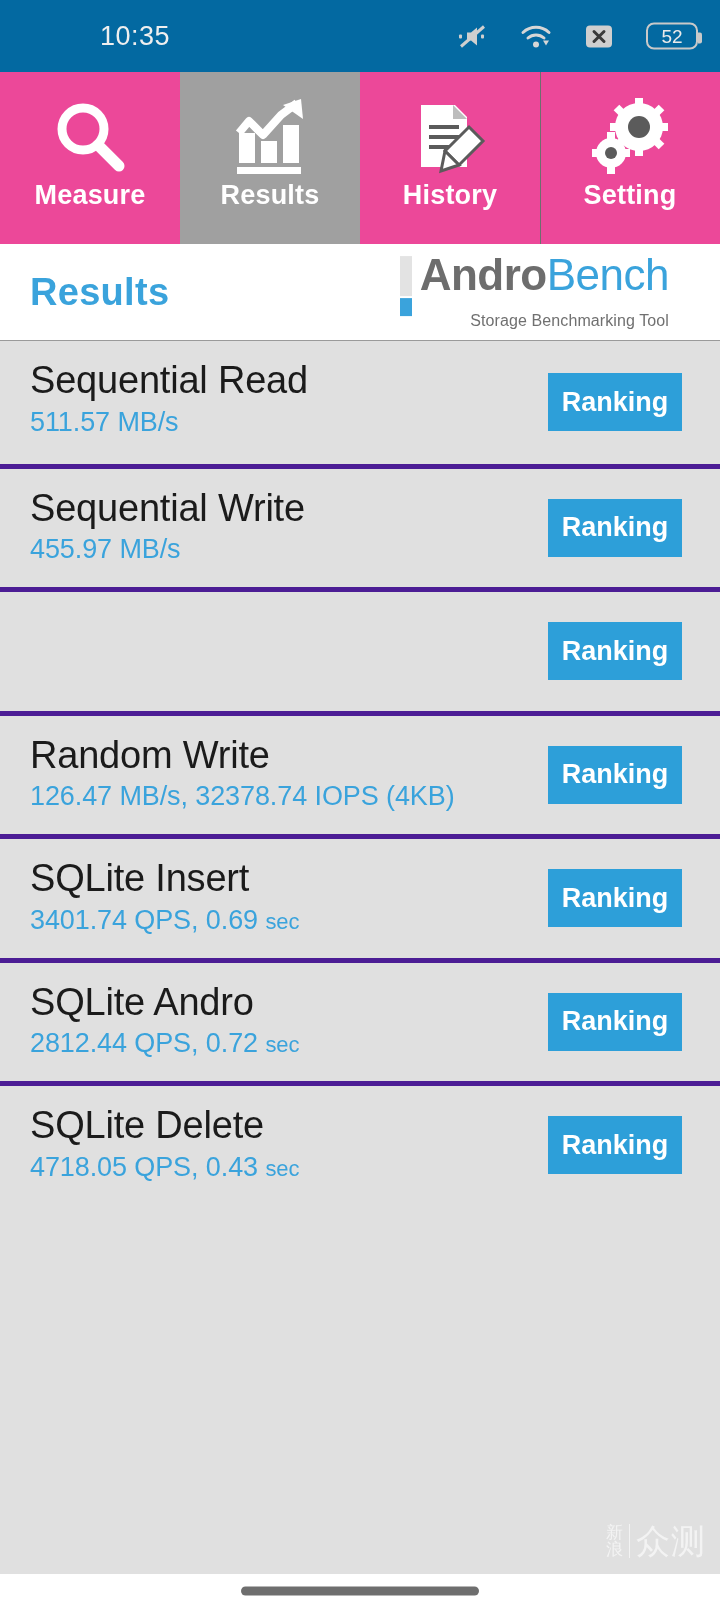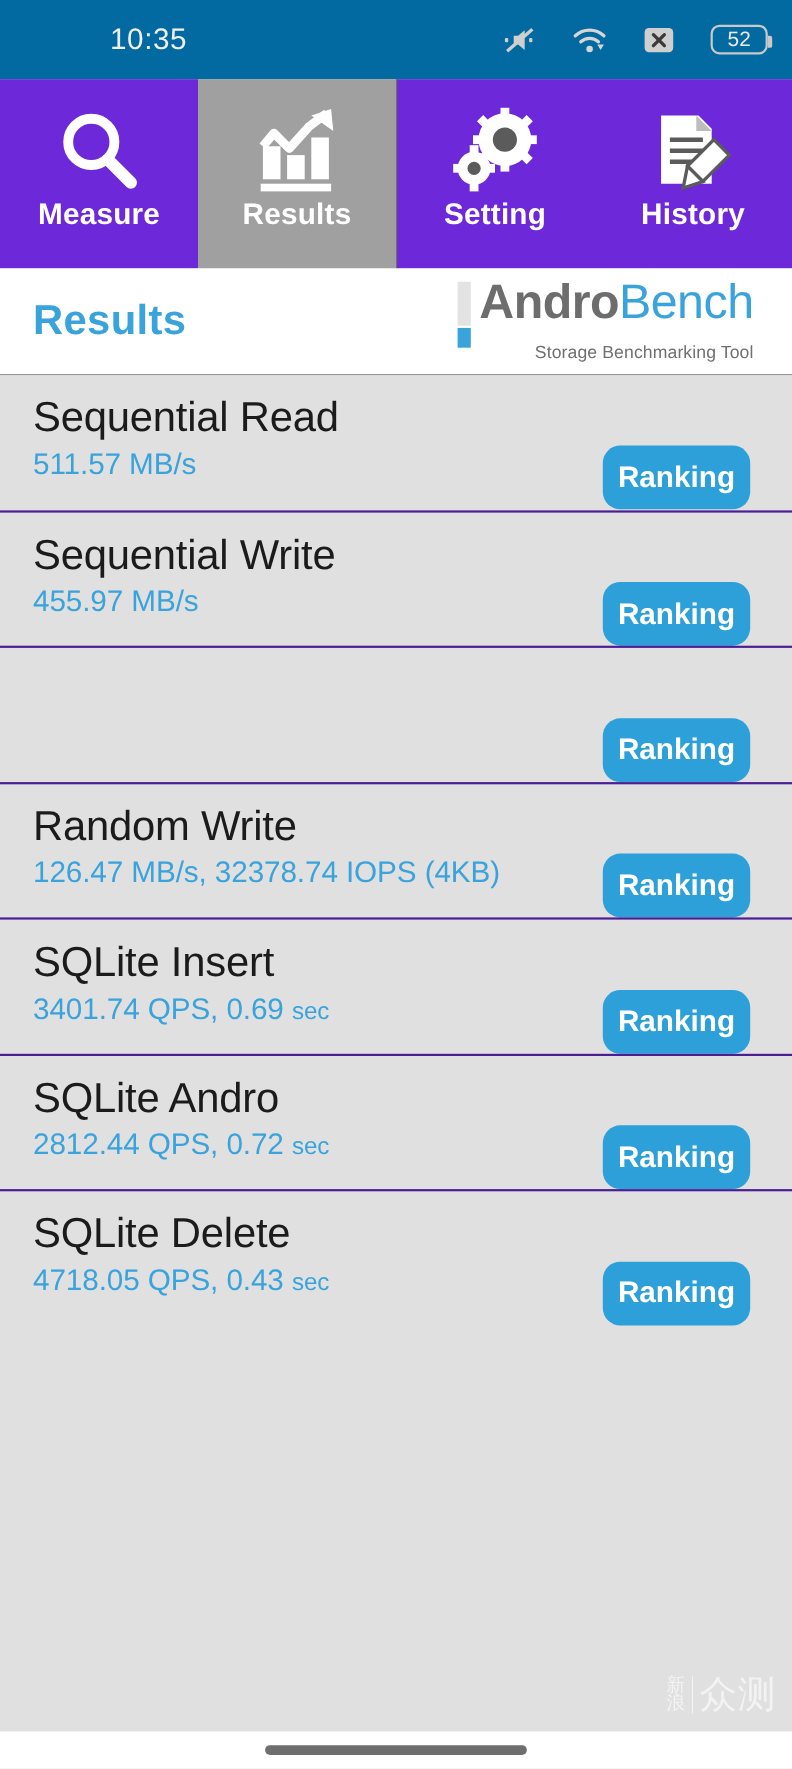--- a/index.html
+++ b/index.html
@@ -35,21 +35,21 @@
     width:4px; height:11px; background:#c9c9c9; border-radius:0 2px 2px 0;
   }
   .battery span{ font-size:19px; color:#eaeaea; line-height:1; }
 
   
   .tabbar{
     position:absolute; left:0; top:72px; width:720px; height:172px;
     display:flex;
   }
   .tab{
-    flex:1 1 0; background:#6d28d9; position:relative;
+    flex:1 1 0; background:#ec4899; position:relative;
     display:flex; flex-direction:column; align-items:center; justify-content:flex-start;
     padding-top:22px; cursor:pointer;
   }
   .tab.active{ background:#a0a0a0; }
   .tab + .tab:before{
     content:""; position:absolute; left:0; top:0; width:1px; height:100%;
     background:#6e6e6e;
   }
   .tab.active:before, .tab.after-active:before{ background:transparent; }
   .tab-icon{ height:88px; display:flex; align-items:center; justify-content:center; }
@@ -62,60 +62,60 @@
   
   .header{
     position:absolute; left:0; top:244px; width:720px; height:96px;
     background:#ffffff;
   }
   .header-title{
     position:absolute; left:30px; top:50%; transform:translateY(-50%);
     color:#3aa3dc; font-size:38px; font-weight:bold; letter-spacing:.3px;
   }
   .logo{
-    position:absolute; right:35px; top:50%; transform:translateY(-50%);
+    position:absolute; right:51px; top:50%; transform:translateY(-50%);
     display:flex; align-items:flex-start;
   }
   .logo-bar{ width:12px; height:60px; margin-right:8px; margin-top:2px; position:relative; }
   .logo-bar .seg-top{ position:absolute; left:0; top:0; width:12px; height:40px; background:#e3e3e3; }
   .logo-bar .seg-bot{ position:absolute; left:0; top:42px; width:12px; height:18px; background:#3aa3dc; }
   .logo-text{ display:flex; flex-direction:column; }
   .logo-words{ font-size:44px; font-weight:bold; line-height:.95; letter-spacing:-.5px; }
   .logo-andro{ color:#6d6d6d; }
   .logo-bench{ color:#3aa3dc; font-weight:400; }
   .logo-sub{
     font-size:16px; color:#707070; text-align:right; margin-top:16px; letter-spacing:.1px;
   }
 
   
   .list{
     position:absolute; left:0; top:340px; width:720px; height:1234px;
     background:#e0e0e0;
   }
   .row{
     position:relative; height:123.5px; width:720px;
-    border-top:2px solid #4c1d95;
+    border-top:5px solid #4c1d95;
     display:flex; align-items:center;
   }
   .row:first-child{ border-top:1px solid #9a9a9a;text-decoration:underline; }
   .row-text{ position:absolute; left:30px; top:18px; }
   .row-title{
     font-size:38px; color:#1b1b1b; font-weight:400; line-height:1.12;
     letter-spacing:-.2px;
   }
   .row-value{
     font-size:27px; color:#3aa3dc; line-height:1.2; margin-top:4px; letter-spacing:-.1px;
   }
   .row-value .unit-small{ font-size:22px; }
   .rank-btn{
     position:absolute; right:38px; top:50%; transform:translateY(-50%);
-    width:134px; height:58px; background:#2d9fd9; border-radius:16px;
+    width:134px; height:58px; background:#2d9fd9; border-radius:0;
     display:flex; align-items:center; justify-content:center;
     color:#ffffff; font-size:27px; font-weight:bold; cursor:pointer;
-    border:none; font-family:"Liberation Sans", sans-serif;margin-top:32px;
+    border:none; font-family:"Liberation Sans", sans-serif;
   }
 
   
   .watermark{
     position:absolute; right:14px; bottom:16px;
     display:flex; align-items:center; gap:6px;
     opacity:.62; pointer-events:none;
   }
   .wm-small{
     display:flex; flex-direction:column; line-height:1;
@@ -201,20 +201,39 @@
             <rect x="54" y="28" width="16" height="38"></rect>
             <rect x="8" y="70" width="64" height="7"></rect>
           </g>
           <polyline points="10,36 20,24 34,38 52,18 68,6" fill="none" stroke="#fff" stroke-width="8" stroke-linejoin="round"></polyline>
           <polygon points="72,2 74,22 54,8" fill="#fff"></polygon>
         </svg>
       </span>
       <span class="tab-label">Results</span>
     </div>
 
+    <div class="tab after-active">
+      <span class="tab-icon">
+        <svg width="82" height="82" viewBox="0 0 82 82">
+          <path d="M12 8 H46 L58 20 V70 H12 Z" fill="#fff"></path>
+          <path d="M44 8 L44 22 L58 22 Z" fill="#bdbdbd"></path>
+          <g stroke="#5b5b5b" stroke-width="4">
+            <line x1="20" y1="30" x2="50" y2="30"></line>
+            <line x1="20" y1="40" x2="50" y2="40"></line>
+            <line x1="20" y1="50" x2="50" y2="50"></line>
+          </g>
+          <g>
+            <polygon points="60,30 74,44 50,68 36,54" fill="#fff" stroke="#5b5b5b" stroke-width="3"></polygon>
+            <polygon points="36,54 50,68 32,74" fill="#fff" stroke="#5b5b5b" stroke-width="3"></polygon>
+          </g>
+        </svg>
+      </span>
+      <span class="tab-label">History</span>
+    </div>
+
     <div class="tab">
       <span class="tab-icon">
         <svg width="82" height="82" viewBox="0 0 82 82">
           <g fill="#fff">
             <circle cx="50" cy="30" r="24"></circle>
             <circle cx="22" cy="56" r="15"></circle>
           </g>
           <g fill="#fff">
             <rect x="46" y="1" width="8" height="10"></rect>
               <rect x="46" y="49" width="8" height="10"></rect>
@@ -230,39 +249,20 @@
               <rect x="18" y="69" width="8" height="8"></rect>
             <rect x="3" y="52" width="8" height="8"></rect>
               <rect x="33" y="52" width="8" height="8"></rect>
           </g>
           <circle cx="50" cy="30" r="11" fill="#5b5b5b"></circle>
           <circle cx="22" cy="56" r="6" fill="#5b5b5b"></circle>
         </svg>
       </span>
       <span class="tab-label">Setting</span>
     </div>
-
-    <div class="tab after-active">
-      <span class="tab-icon">
-        <svg width="82" height="82" viewBox="0 0 82 82">
-          <path d="M12 8 H46 L58 20 V70 H12 Z" fill="#fff"></path>
-          <path d="M44 8 L44 22 L58 22 Z" fill="#bdbdbd"></path>
-          <g stroke="#5b5b5b" stroke-width="4">
-            <line x1="20" y1="30" x2="50" y2="30"></line>
-            <line x1="20" y1="40" x2="50" y2="40"></line>
-            <line x1="20" y1="50" x2="50" y2="50"></line>
-          </g>
-          <g>
-            <polygon points="60,30 74,44 50,68 36,54" fill="#fff" stroke="#5b5b5b" stroke-width="3"></polygon>
-            <polygon points="36,54 50,68 32,74" fill="#fff" stroke="#5b5b5b" stroke-width="3"></polygon>
-          </g>
-        </svg>
-      </span>
-      <span class="tab-label">History</span>
-    </div>
   </div>
 
   <div class="header">
     <div class="header-title">Results</div>
     <div class="logo">
       <div class="logo-bar">
         <div class="seg-top"></div>
           <div class="seg-bot"></div>
       </div>
       <div class="logo-text">

